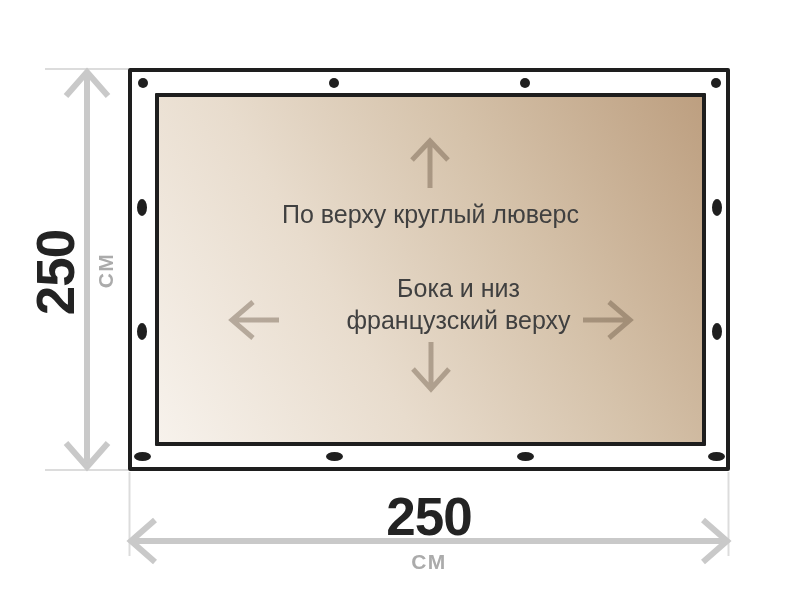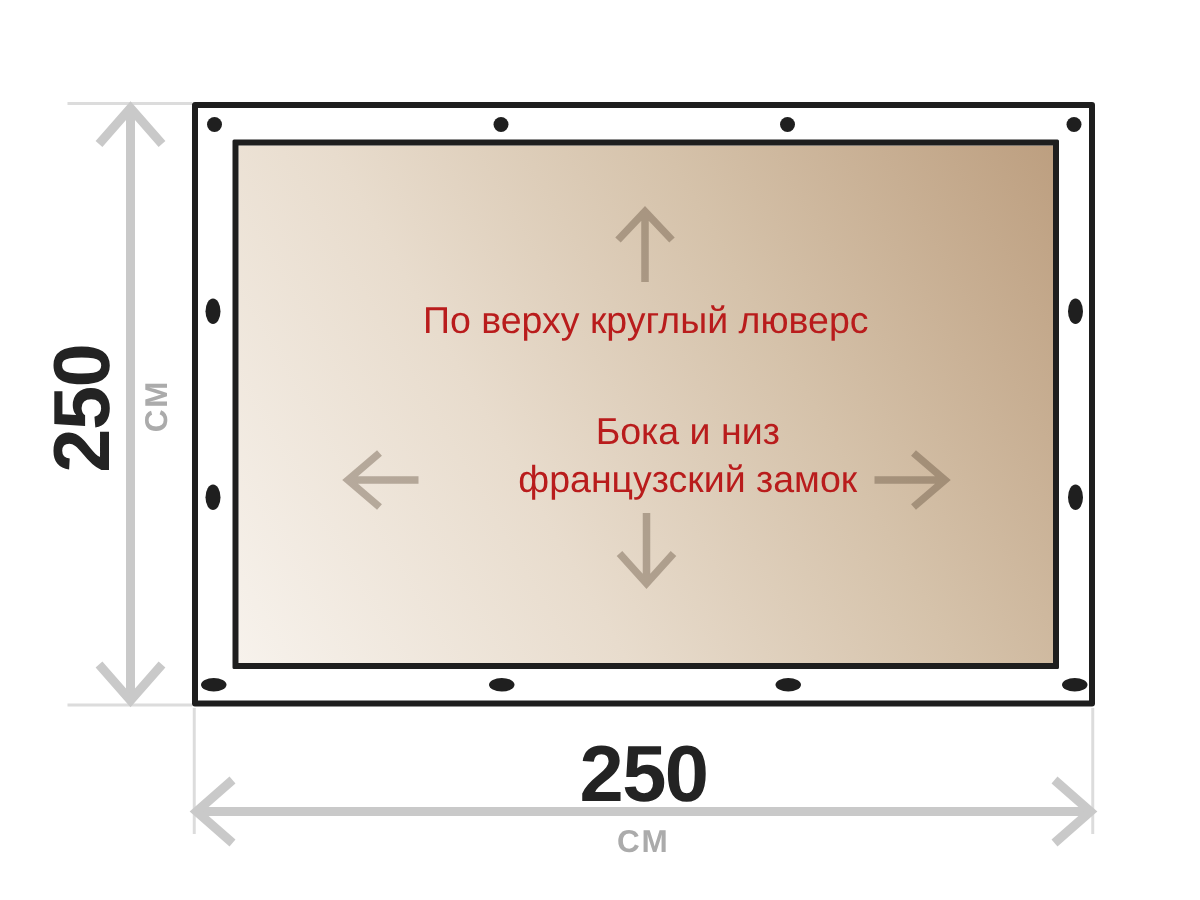--- a/index.html
+++ b/index.html
@@ -36,21 +36,21 @@
   }
   .svg-overlay {
     position: absolute;
     left: 0; top: 0;
     pointer-events: none;
   }
   .note {
     position: absolute;
     left: 155px; width: 551px;
     text-align: center;
-    color: #b91c1c;
+    color: #404040;
     font-size: 25px;
     line-height: 32px;
   }
   .dim-value {
     position: absolute;
     text-align: center;
     color: #232323;
     font-size: 53px;
     font-weight: 700;
     letter-spacing: -1px;
@@ -118,21 +118,21 @@
       <path d="M279 320 H234 M253 302 L232 320 L253 338"></path>
       <path d="M583 320 H628 M609 302 L630 320 L609 338"></path>
       <path d="M431 342 V387 M413 369 L431 389 L449 369"></path>
     </g>
   </svg>
 
   <div class="note" style="top:198px;">По верху круглый люверс</div>
 
   <div class="note" style="top:272px;margin-left:28px;">
     <div>Бока и низ</div>
-    <div>французский замок</div>
+    <div>французский верху</div>
   </div>
 
   <div class="dim-value rot" style="left:-45px;top:246px;width:200px;height:53px;line-height:53px;">250</div>
   <div class="dim-unit rot" style="left:25px;top:244px;width:160px;height:53px;line-height:53px;">СМ</div>
 
   <div class="dim-value" style="left:329px;top:490px;width:200px;">250</div>
   <div class="dim-unit" style="left:329px;top:551px;width:200px;">СМ</div>
 
 </div>
 

